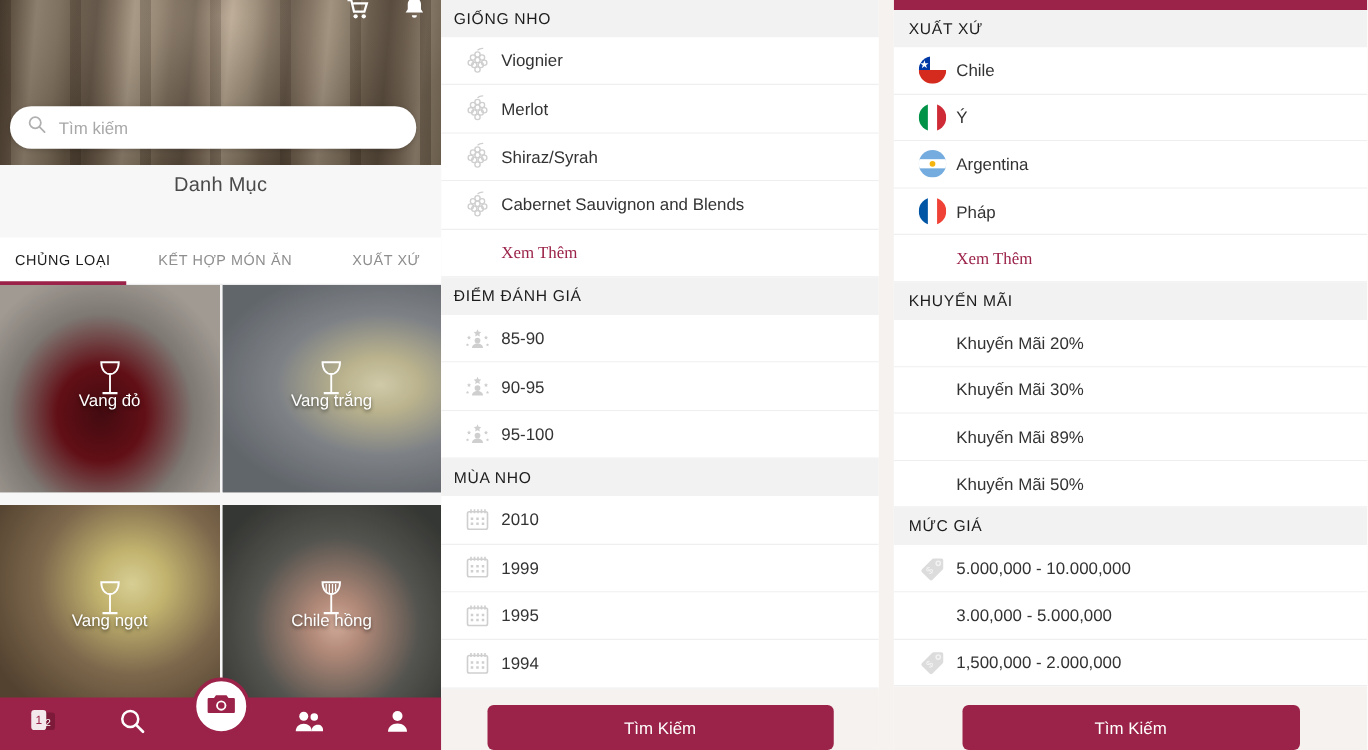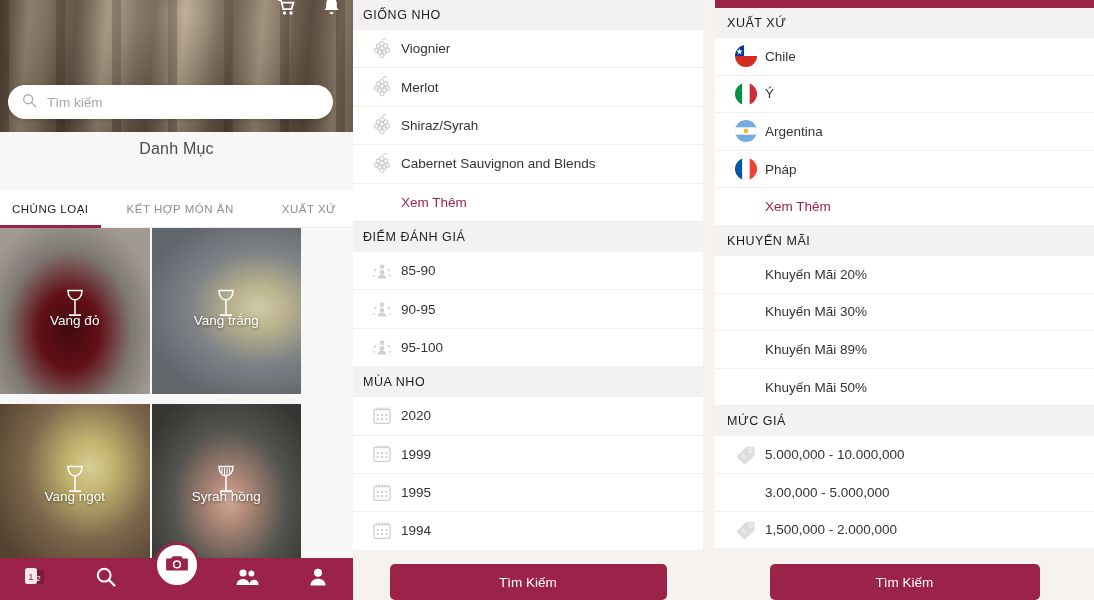--- a/index.html
+++ b/index.html
@@ -70,21 +70,21 @@
   }
   .tab:nth-child(1) { margin-left: 10px; }
   .tab:nth-child(2) { margin-left: 34px; }
   .tab:nth-child(3) { margin-left: 44px; }
   .tab.active { color: #1d1d1d; font-weight: 400; }
   .tab.active:after {
     content: ""; position: absolute; left: -10px; right: -10px; bottom: 0;
     height: 3px; background: #9b2248;
   }
 
-  .grid { position: absolute; top: 228px; left: 0; width: 301px; height: 342px;
+  .grid { position: absolute; top: 228px; left: 0; width: 353px; height: 342px;
           display: grid; grid-template-columns: 1fr 1fr; grid-template-rows: 1fr 1fr;
           gap: 10px 2px; }
   .cell { position: relative; overflow: hidden; }
   .cell .ph { position: absolute; inset: 0; }
   .cell .shade { position: absolute; inset: 0; background: rgba(0,0,0,.10); }
   .cell .glyph {
     position: absolute; left: 50%; top: 50%; transform: translate(-50%,-62%);
     z-index: 3;
   }
   .cell .caption {
@@ -141,21 +141,21 @@
   }
   .col-right .sec-head { padding-left: 12px; }
   .row {
     height: 38.4px; display: flex; align-items: center; padding: 0 10px;
     border-bottom: 1px solid #efefef; background: #fff;
   }
   .col-right .row { height: 37.6px; padding-left: 12px; }
   .row .ico { width: 38px; flex: 0 0 38px; display: flex; align-items: center; justify-content: center; }
   .row .ico-sp { width: 38px; flex: 0 0 38px; }
   .row .txt { font-size: 13.5px; color: #333; }
-  .row.more { border-bottom: 1px solid #efefef; }
+  .row.more { border-bottom: 1px solid #efefef; font-family: Liberation Serif, serif; }
   .row.more .txt { color: #9b2248; }
 
   .flag { width: 22px; height: 22px; border-radius: 50%; overflow: hidden; display:block; }
 
   .btn-bar {
     position: absolute; left: 0; bottom: 0; width: 100%; height: 45px;
     background: #f6f2f0; display: flex; align-items: flex-start; justify-content: center;
     padding-top: 9px;
   }
   .btn-search {
@@ -260,21 +260,21 @@
           <svg width="26" height="34" viewBox="0 0 26 34">
             <path d="M6 3h14c0 6-3.2 9.4-7 9.4S6 9 6 3z" fill="none" stroke="#fff" stroke-width="1.5"></path>
             <line x1="9" y1="4.4" x2="9" y2="10" stroke="#fff" stroke-width="1"></line>
             <line x1="11.5" y1="4.4" x2="11.5" y2="11.6" stroke="#fff" stroke-width="1"></line>
             <line x1="14" y1="4.4" x2="14" y2="11.6" stroke="#fff" stroke-width="1"></line>
             <line x1="16.5" y1="4.4" x2="16.5" y2="10" stroke="#fff" stroke-width="1"></line>
             <line x1="13" y1="12.4" x2="13" y2="27" stroke="#fff" stroke-width="1.5"></line>
             <line x1="7" y1="27.6" x2="19" y2="27.6" stroke="#fff" stroke-width="1.8"></line>
           </svg>
         </span>
-        <div class="caption">Syrah hồng</div>
+        <div class="caption">Chile hồng</div>
       </div>
     </div>
 
     <div class="bottom-nav">
       <div class="nav-item">
         <span>
           <svg width="26" height="22" viewBox="0 0 26 22">
             <rect x="11" y="4" width="11" height="14" rx="2.5" fill="#7d1a39"></rect>
             <text x="16.5" y="14.5" font-size="8" fill="#fff" text-anchor="middle" font-family="Liberation Sans, sans-serif">2</text>
             <rect x="3" y="2" width="12" height="16" rx="2.5" fill="#f3e9ec"></rect>
@@ -477,21 +477,21 @@
               <g fill="#cfcfcf">
                 <rect x="5.6" y="9" width="2" height="2"></rect>
                   <rect x="10" y="9" width="2" height="2"></rect>
                 <rect x="14.4" y="9" width="2" height="2"></rect>
                 <rect x="5.6" y="13" width="2" height="2"></rect>
                   <rect x="10" y="13" width="2" height="2"></rect>
                 <rect x="14.4" y="13" width="2" height="2"></rect>
               </g>
             </svg>
           </span>
-          <span class="txt">2020</span>
+          <span class="txt">2010</span>
         </div>
         <div class="row">
           <span class="ico">
             <svg width="22" height="22" viewBox="0 0 22 22">
               <rect x="3" y="4.4" width="16" height="14" rx="1.4" fill="none" stroke="#cfcfcf" stroke-width="1.3"></rect>
               <g stroke="#cfcfcf" stroke-width="1.3">
                 <line x1="5.8" y1="2.4" x2="5.8" y2="5.6"></line>
                   <line x1="8.6" y1="2.4" x2="8.6" y2="5.6"></line>
                 <line x1="11.4" y1="2.4" x2="11.4" y2="5.6"></line>
                   <line x1="14.2" y1="2.4" x2="14.2" y2="5.6"></line>

